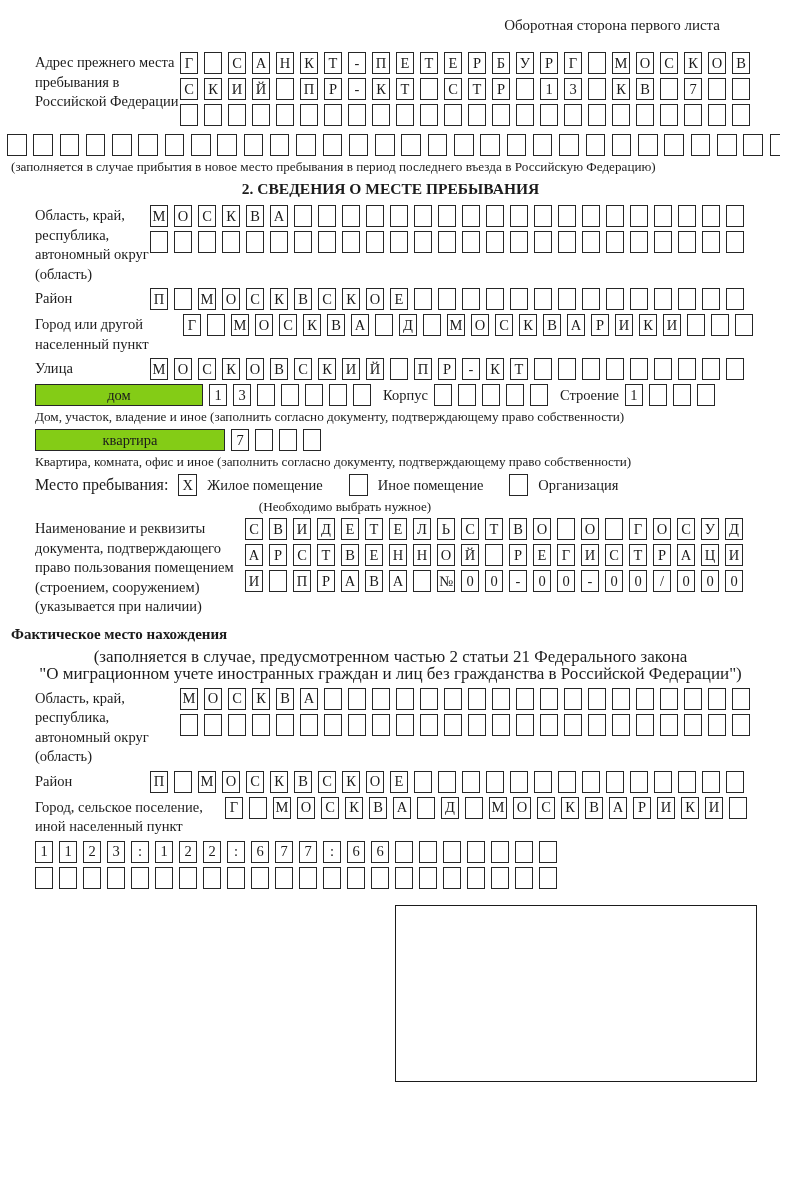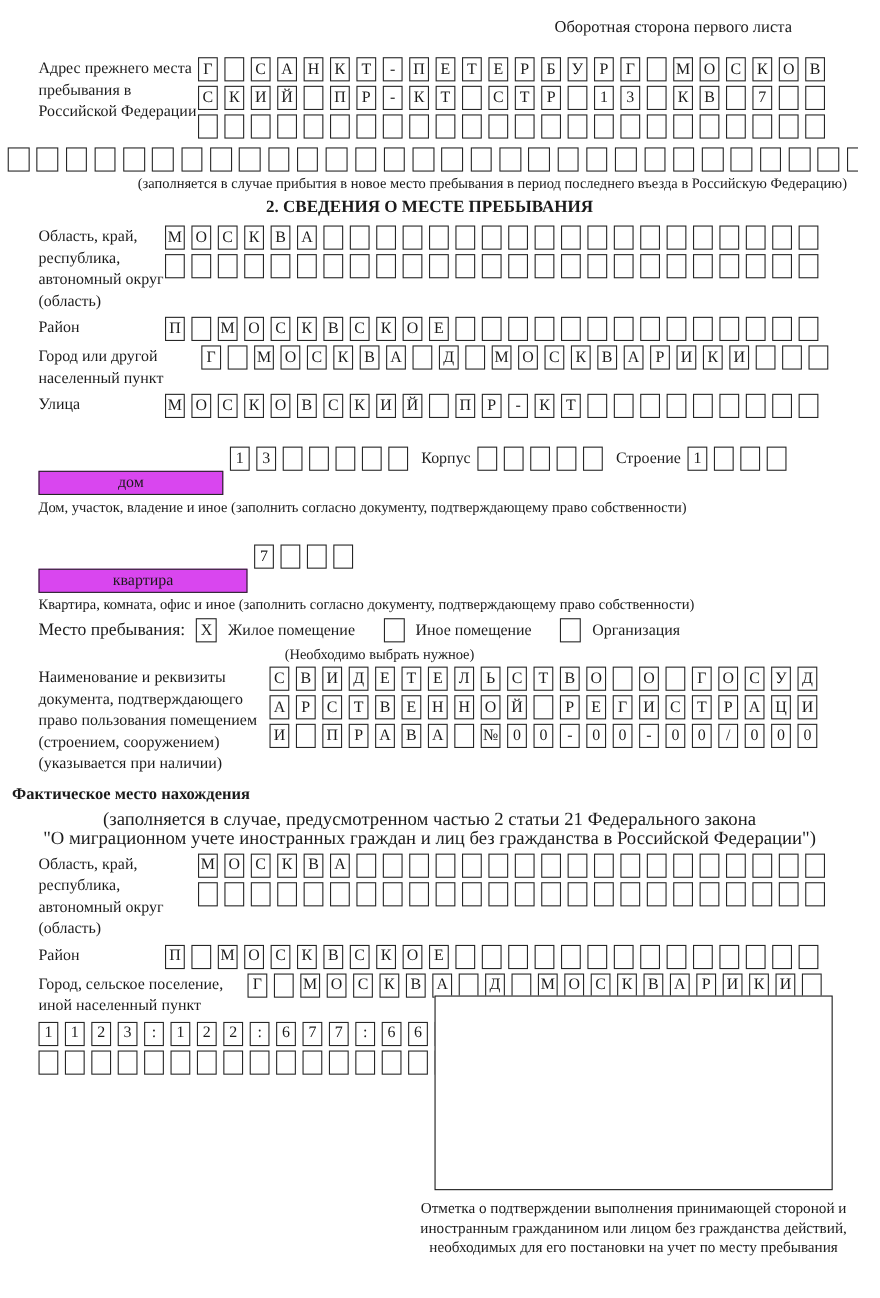--- a/index.html
+++ b/index.html
@@ -14,29 +14,29 @@
   .w115{width:115px;} .w145{width:145px;} .w148{width:148px;} .w190{width:190px;} .w210{width:210px;}
 
   .cellrow { display:flex; height:22px; flex:none; }
   .rows .cellrow { margin-bottom:4px; }
   .cell { flex:none; width:18px; height:22px; border:1.6px solid #262626; margin-right:6px;
           display:flex; align-items:center; justify-content:center; font-size:14.5px; background:#fff; }
   .fullrow { margin:2px 0 3px -28px; }
   .fullrow .cell { width:19.5px; margin-right:6.8px; }
 
   .caption { font-size:13.2px; line-height:16px; margin-bottom:4px; }
-  .center { text-align:right; margin-left:-24px; margin-bottom:2px; }
+  .center { text-align:left; margin-left:-24px; margin-bottom:2px; }
 
   .section-title { text-align:center; font-weight:bold; font-size:15.5px; line-height:19px; margin:4px 0 7px -24px; }
   .subsection-title { text-align:left; font-weight:bold; font-size:15px; line-height:19px; margin:8px 0 4px -24px; }
   .subcaption { text-align:center; font-size:17px; line-height:17px; margin-left:-24px; }
   .subcaption.last { margin-bottom:6px; }
 
   .labelbox { border:1.6px solid #262626; height:22px; display:flex; align-items:center; justify-content:center;
-              font-size:14.5px; flex:none; margin-right:6px; background:#d946ef;margin-top:44px; }
+              font-size:14.5px; flex:none; margin-right:6px; background:#84cc16; }
   .bw168{width:168px;} .bw190{width:190px;}
   .house-row, .apt-row, .stay-row { display:flex; align-items:center; margin-bottom:3px; }
   .inline-label { font-size:14.5px; line-height:22px; margin:0 6px; flex:none; }
 
   .checkbox { width:19px; height:22px; border:1.6px solid #262626; display:flex; align-items:center; justify-content:center;
               font-size:14.5px; margin:0 10px; flex:none; background:#fff; }
   .stay-label { font-size:16px; flex:none;text-align:right; }
   .opt-label { font-size:14.5px; margin-right:16px; flex:none; }
   .stay-caption { margin-left:140px; width:340px; text-align:center; margin-bottom:3px; }
 
@@ -615,15 +615,14 @@
           <span class="cell"></span>
           <span class="cell"></span>
           <span class="cell"></span>
           <span class="cell"></span>
           <span class="cell"></span>
         </div>
     </div>
   </div>
 
   <div class="stamp-box"></div>
-  <div class="stamp-caption">Отметка о подтверждении выполнения принимающей стороной и иностранным гражданином или лицом без гражданства действий, необходимых для его постановки на учет по месту пребывания</div>
 
 </div>
 
 </body></html>

